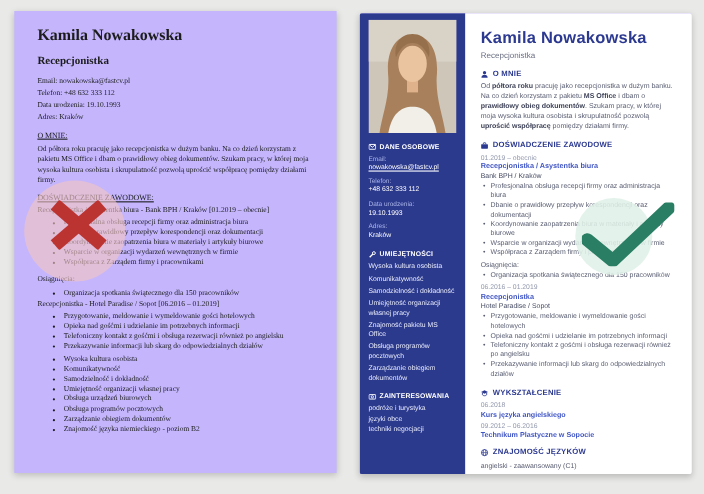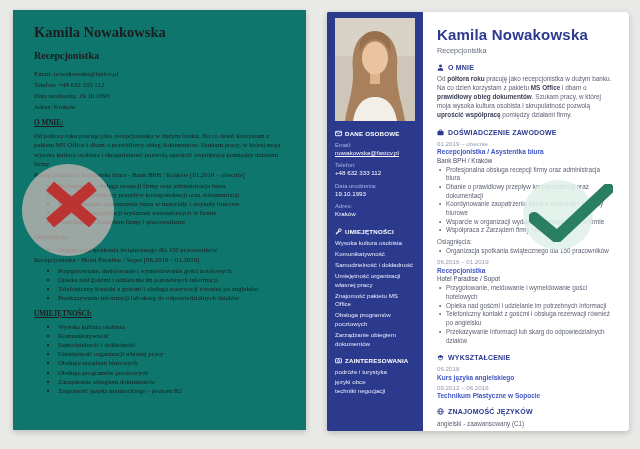--- a/index.html
+++ b/index.html
@@ -1,27 +1,27 @@
 <!DOCTYPE html>
 <html><head>
 <meta charset="utf-8">
 <style>
   html,body{margin:0;padding:0;}
   body{width:640px;height:449px;background:#e9e9e7;position:relative;overflow:hidden;
        font-family:"Liberation Sans",sans-serif;}
   .canvas{position:absolute;inset:0;}
-  .page{position:absolute;background:#0f766e;box-shadow:0 2px 6px rgba(0,0,0,.20);}
+  .page{position:absolute;background:#c4b5fd;box-shadow:0 2px 6px rgba(0,0,0,.20);}
 
   
   .page-left{left:13px;top:10px;width:293px;height:420px;box-sizing:border-box;
              padding:14px 21px 8px;font-family:"Liberation Serif",serif;color:#1c1c1c;overflow:hidden;}
   .lp-name{font-size:14.5px;font-weight:700;margin:0 0 9px;}
   .lp-title{font-size:10px;font-weight:700;margin:0 0 7px;}
   .lp-contact div{font-size:6.8px;line-height:11px;}
-  .lp-head{font-size:7.2px;font-weight:700;text-decoration:underline;margin:7px 0 4px;}
+  .lp-head{font-size:7.2px;font-weight:400;text-decoration:underline;margin:7px 0 4px;}
   .lp-para{font-size:6.8px;line-height:9.4px;margin:0;}
   .lp-job{font-size:6.8px;margin:2px 0 3px;}
   .lp-list{margin:0 0 2px;padding-left:24px;list-style:disc;}
   .lp-list li{font-size:6.8px;line-height:9.2px;}
   .lp-osiag{font-size:6.8px;margin:6px 0 5px;}
 
   
   .page-right{left:327px;top:12px;width:302px;height:419px;display:flex;overflow:hidden;border-radius:2px;}
   .sidebar{width:96px;flex:none;background:#2c3a8e;color:#fff;box-sizing:border-box;padding:6px 8px;}
   .photo-frame{width:80px;height:103px;margin:0 0 4px;display:block;}
@@ -70,41 +70,41 @@
     <div class="lp-contact">
       <div>Email: nowakowska@fastcv.pl</div>
       <div>Telefon: +48 632 333 112</div>
       <div>Data urodzenia: 19.10.1993</div>
       <div>Adres: Kraków</div>
     </div>
 
     <div class="lp-head">O MNIE:</div>
     <p class="lp-para">Od półtora roku pracuję jako recepcjonistka w dużym banku. Na co dzień korzystam z pakietu MS Office i dbam o prawidłowy obieg dokumentów. Szukam pracy, w której moja wysoka kultura osobista i skrupulatność pozwolą uprościć współpracę pomiędzy działami firmy.</p>
 
+    <div class="lp-head">DOŚWIADCZENIE ZAWODOWE:</div>
     <div class="lp-job">Recepcjonistka / Asystentka biura - Bank BPH / Kraków [01.2019 – obecnie]</div>
     <ul class="lp-list">
       <li>Profesjonalna obsługa recepcji firmy oraz administracja biura</li>
       <li>Dbanie o prawidłowy przepływ korespondencji oraz dokumentacji</li>
       <li>Koordynowanie zaopatrzenia biura w materiały i artykuły biurowe</li>
       <li>Wsparcie w organizacji wydarzeń wewnętrznych w firmie</li>
       <li>Współpraca z Zarządem firmy i pracownikami</li>
     </ul>
     <div class="lp-osiag">Osiągnięcia:</div>
     <ul class="lp-list">
       <li>Organizacja spotkania świątecznego dla 150 pracowników</li>
     </ul>
     <div class="lp-job">Recepcjonistka - Hotel Paradise / Sopot [06.2016 – 01.2019]</div>
     <ul class="lp-list">
       <li>Przygotowanie, meldowanie i wymeldowanie gości hotelowych</li>
       <li>Opieka nad gośćmi i udzielanie im potrzebnych informacji</li>
       <li>Telefoniczny kontakt z gośćmi i obsługa rezerwacji również po angielsku</li>
       <li>Przekazywanie informacji lub skarg do odpowiedzialnych działów</li>
     </ul>
 
-    <div class="lp-head">UMIEJĘTNOŚCI:</div>
     <ul class="lp-list">
       <li>Wysoka kultura osobista</li>
       <li>Komunikatywność</li>
       <li>Samodzielność i dokładność</li>
       <li>Umiejętność organizacji własnej pracy</li>
       <li>Obsługa urządzeń biurowych</li>
       <li>Obsługa programów pocztowych</li>
       <li>Zarządzanie obiegiem dokumentów</li>
       <li>Znajomość języka niemieckiego - poziom B2</li>
     </ul>

